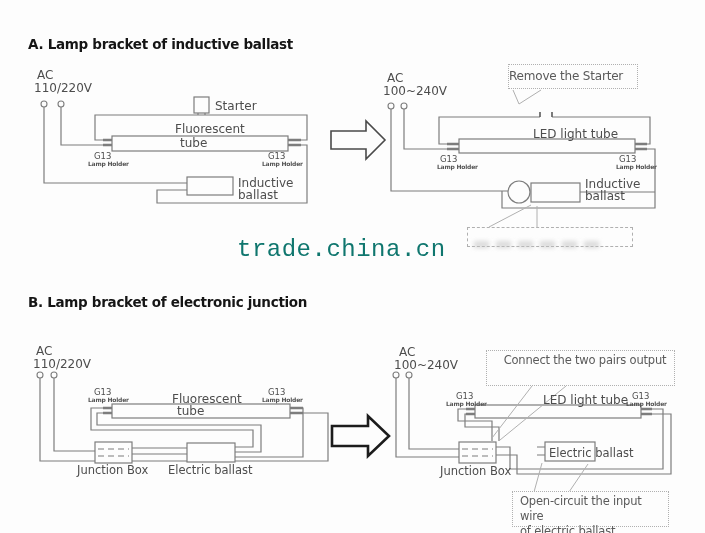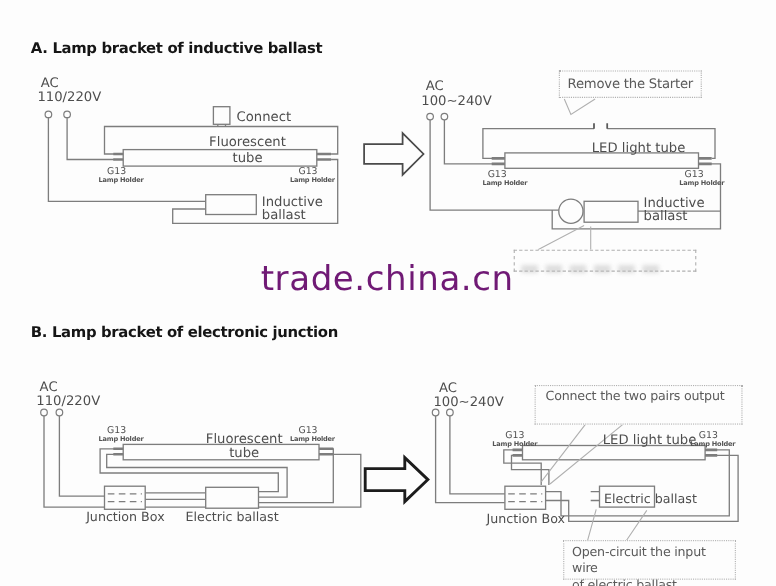--- a/index.html
+++ b/index.html
@@ -5,25 +5,25 @@
   html,body{margin:0;padding:0;background:#fff;}
   #stage{position:relative;width:705px;height:533px;background:#fdfdfd;overflow:hidden;
          font-family:"DejaVu Sans",sans-serif;}
   #stage svg{position:absolute;left:0;top:0;}
   .abs{position:absolute;white-space:nowrap;}
   .title{font-size:13.5px;font-weight:bold;color:#151515;letter-spacing:-0.3px;}
   .lbl{font-size:12px;color:#4d4d4d;}
   .lbl2{font-size:11.5px;color:#4d4d4d;}
   .sm{font-size:8.5px;color:#4d4d4d;}
   .xs{font-size:6px;font-weight:bold;color:#555;letter-spacing:-0.2px;}
-  .ctr{text-align:center;}
+  .ctr{text-align:left;}
   .callout{position:absolute;border:1px dotted #b0b0b0;background:#fdfdfd;color:#5a5a5a;
            font-size:11.5px;letter-spacing:-0.2px;line-height:15px;}
   .callout-dashed{position:absolute;border:1px dashed #b0b0b0;background:#fdfdfd;}
-  .watermark{font-size:31px;color:#701a75;letter-spacing:0.5px;}
+  .watermark{font-size:24px;color:#0f766e;letter-spacing:0.5px;font-family:Liberation Mono, monospace;}
   .blob{display:inline-block;width:15px;height:7px;background:#c2c2c2;margin-right:7px;
         filter:blur(2px);opacity:.55;}
 </style>
 </head>
 <body>
 
 <div id="stage">
 
   <svg width="705" height="533" viewBox="0 0 705 533">
 
@@ -95,21 +95,21 @@
     </g>
   </svg>
 
   <div class="abs title" style="left:28px;top:8px;margin-top:28px;">A. Lamp bracket of inductive ballast</div>
   <div class="abs title" style="left:28px;top:294px;">B. Lamp bracket of electronic junction</div>
 
   <div class="abs watermark" style="left:237px;top:236px;">trade.china.cn</div>
 
   <div class="abs lbl" style="left:37px;top:68px;">AC</div>
   <div class="abs lbl" style="left:34px;top:81px;">110/220V</div>
-  <div class="abs lbl" style="left:215px;top:99px;">Connect</div>
+  <div class="abs lbl" style="left:215px;top:99px;">Starter</div>
   <div class="abs lbl ctr" style="left:175px;top:122px;width:100px;">Fluorescent</div>
   <div class="abs lbl ctr" style="left:180px;top:136px;width:90px;">tube</div>
   <div class="abs sm ctr" style="left:94px;top:151px;width:24px;">G13</div>
   <div class="abs xs ctr" style="left:88px;top:160px;width:44px;">Lamp Holder</div>
   <div class="abs sm ctr" style="left:268px;top:151px;width:24px;">G13</div>
   <div class="abs xs ctr" style="left:262px;top:160px;width:44px;">Lamp Holder</div>
   <div class="abs lbl" style="left:238px;top:176px;">Inductive</div>
   <div class="abs lbl" style="left:238px;top:188px;">ballast</div>
 
   <div class="abs lbl" style="left:387px;top:71px;">AC</div>
@@ -134,21 +134,21 @@
   <div class="abs xs ctr" style="left:88px;top:396px;width:44px;">Lamp Holder</div>
   <div class="abs sm ctr" style="left:268px;top:387px;width:24px;">G13</div>
   <div class="abs xs ctr" style="left:262px;top:396px;width:44px;">Lamp Holder</div>
   <div class="abs lbl ctr" style="left:172px;top:392px;width:100px;">Fluorescent</div>
   <div class="abs lbl ctr" style="left:177px;top:404px;width:90px;">tube</div>
   <div class="abs lbl2 ctr" style="left:77px;top:463px;width:74px;">Junction Box</div>
   <div class="abs lbl2 ctr" style="left:168px;top:463px;width:86px;">Electric ballast</div>
 
   <div class="abs lbl" style="left:399px;top:345px;">AC</div>
   <div class="abs lbl" style="left:394px;top:358px;">100~240V</div>
-  <div class="callout" style="left:486px;top:350px;width:178px;height:32px;padding:2px 0 0 9px;">
+  <div class="callout" style="left:486px;top:350px;width:178px;height:32px;padding:2px 0 0 9px;text-align:center;">
     <div>Connect the two pairs output</div>
   </div>
   <div class="abs lbl ctr" style="left:543px;top:393px;width:95px;">LED light tube</div>
   <div class="abs sm ctr" style="left:456px;top:391px;width:24px;">G13</div>
   <div class="abs xs ctr" style="left:446px;top:400px;width:44px;">Lamp Holder</div>
   <div class="abs sm ctr" style="left:632px;top:391px;width:24px;">G13</div>
   <div class="abs xs ctr" style="left:626px;top:400px;width:44px;">Lamp Holder</div>
   <div class="abs lbl2 ctr" style="left:440px;top:464px;width:76px;">Junction Box</div>
   <div class="abs lbl2" style="left:549px;top:446px;">Electric ballast</div>
   <div class="callout" style="left:512px;top:491px;width:148px;height:32px;padding:2px 0 0 7px;">

